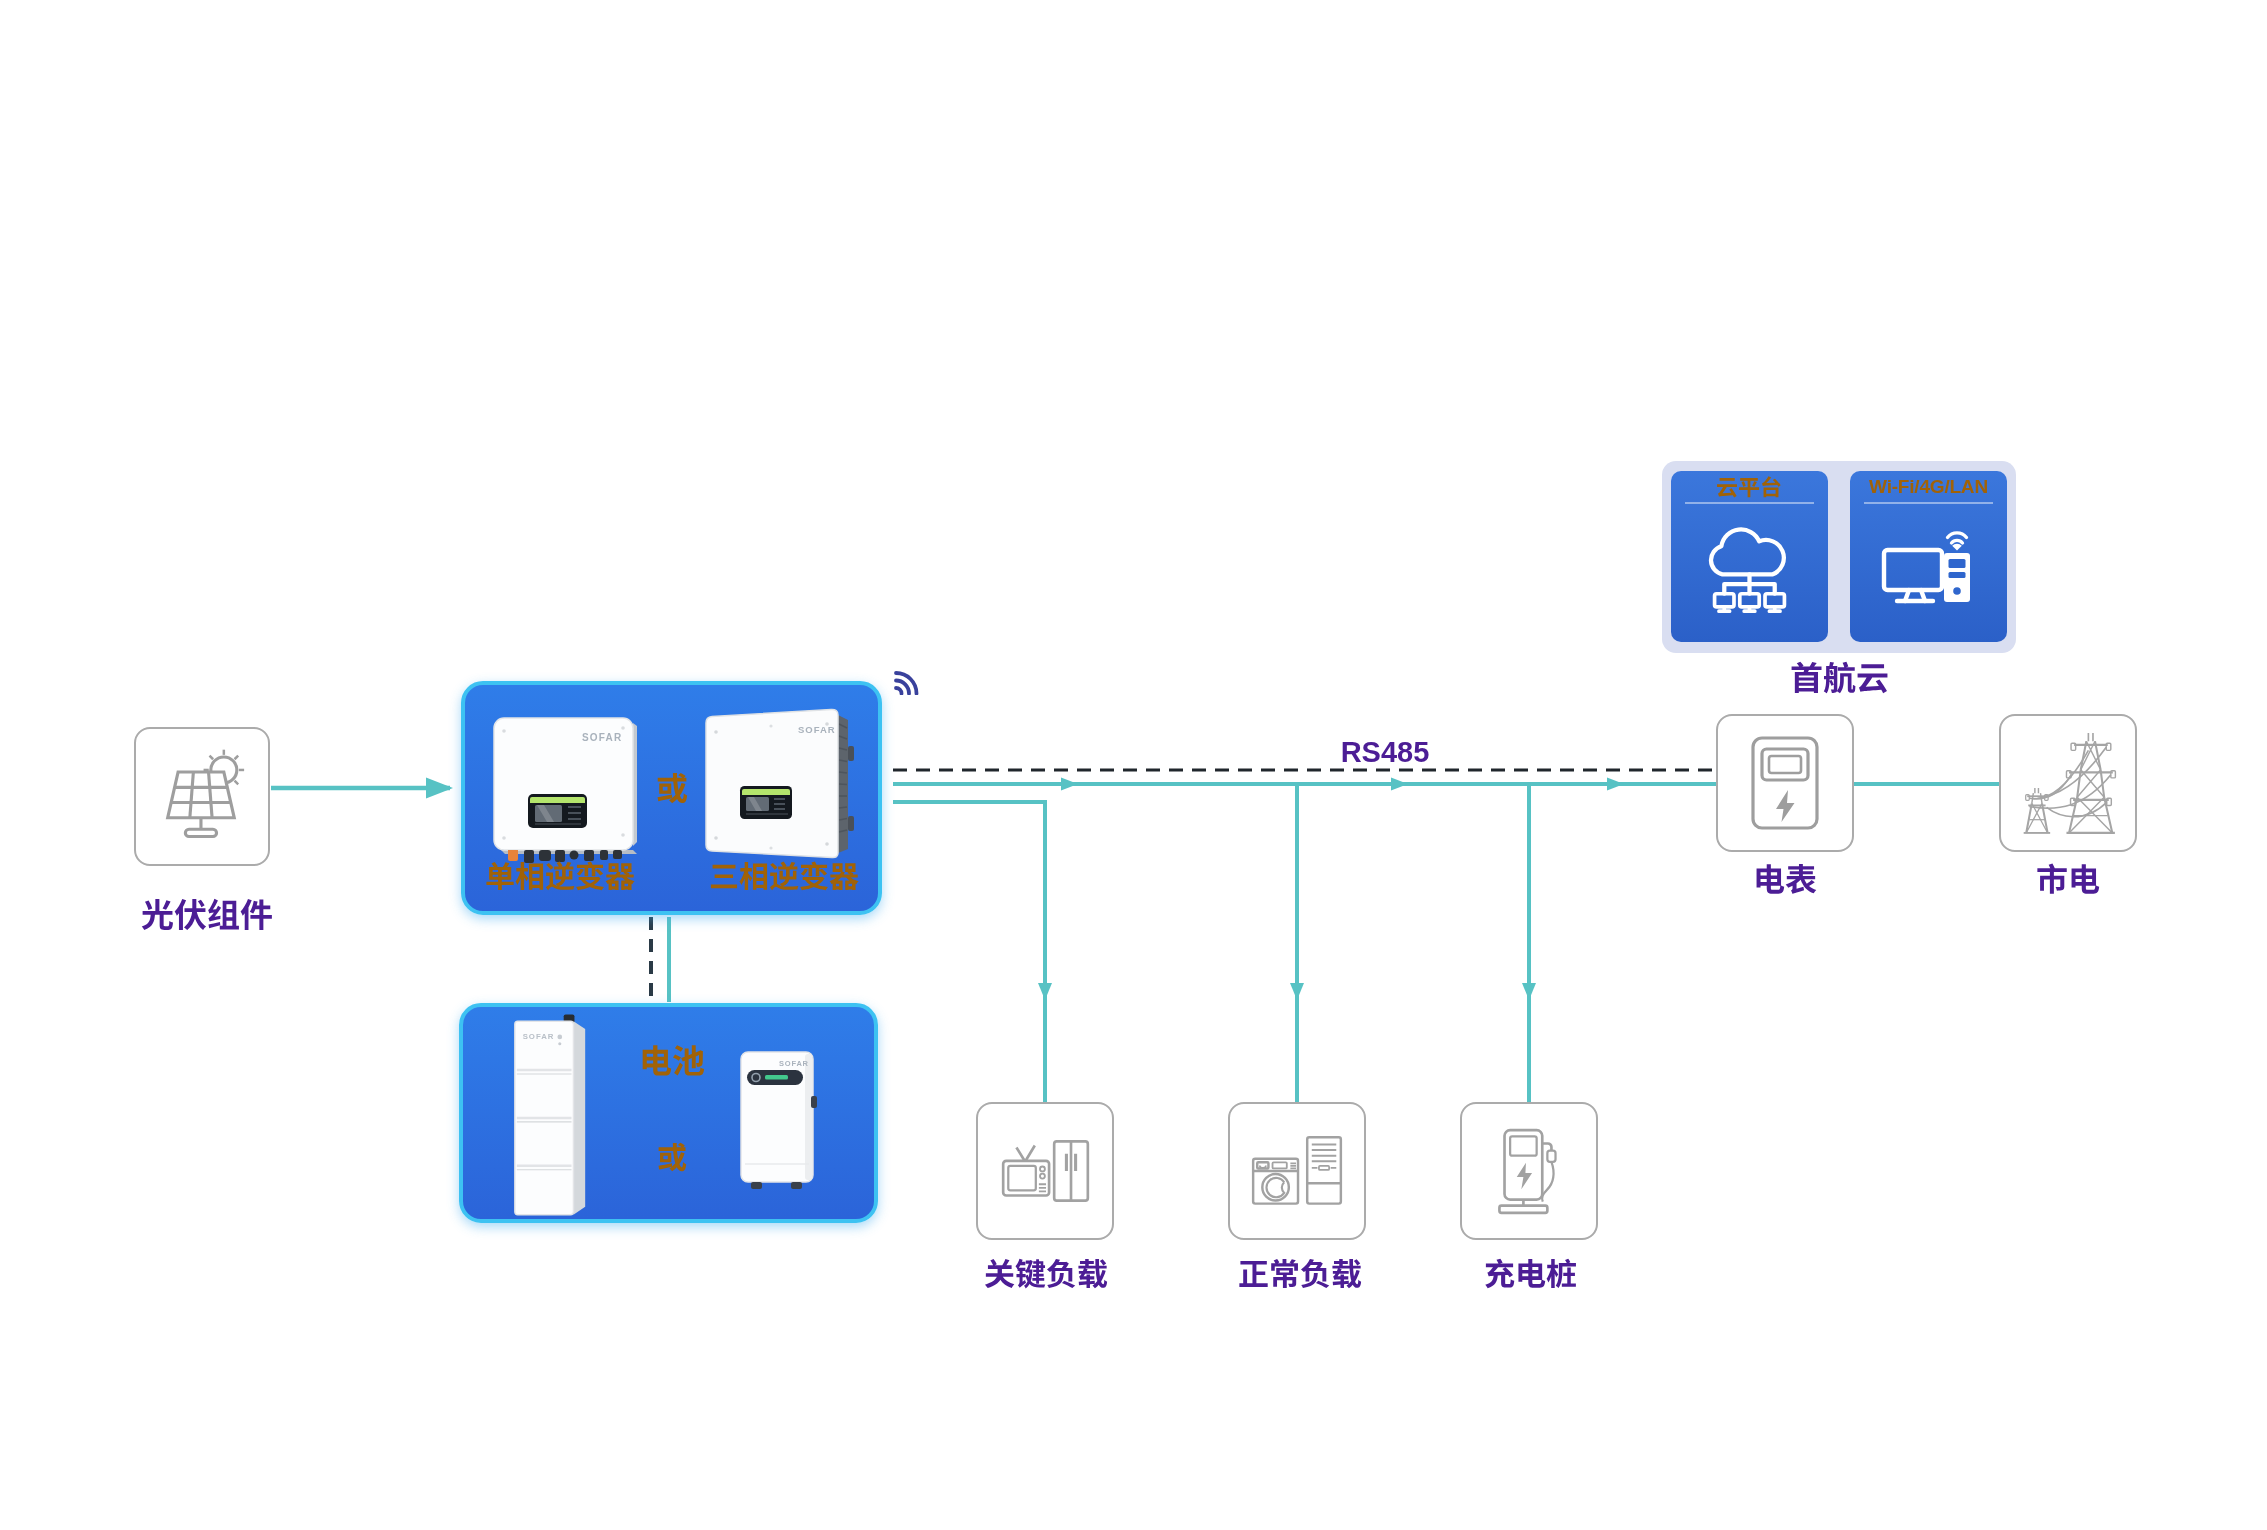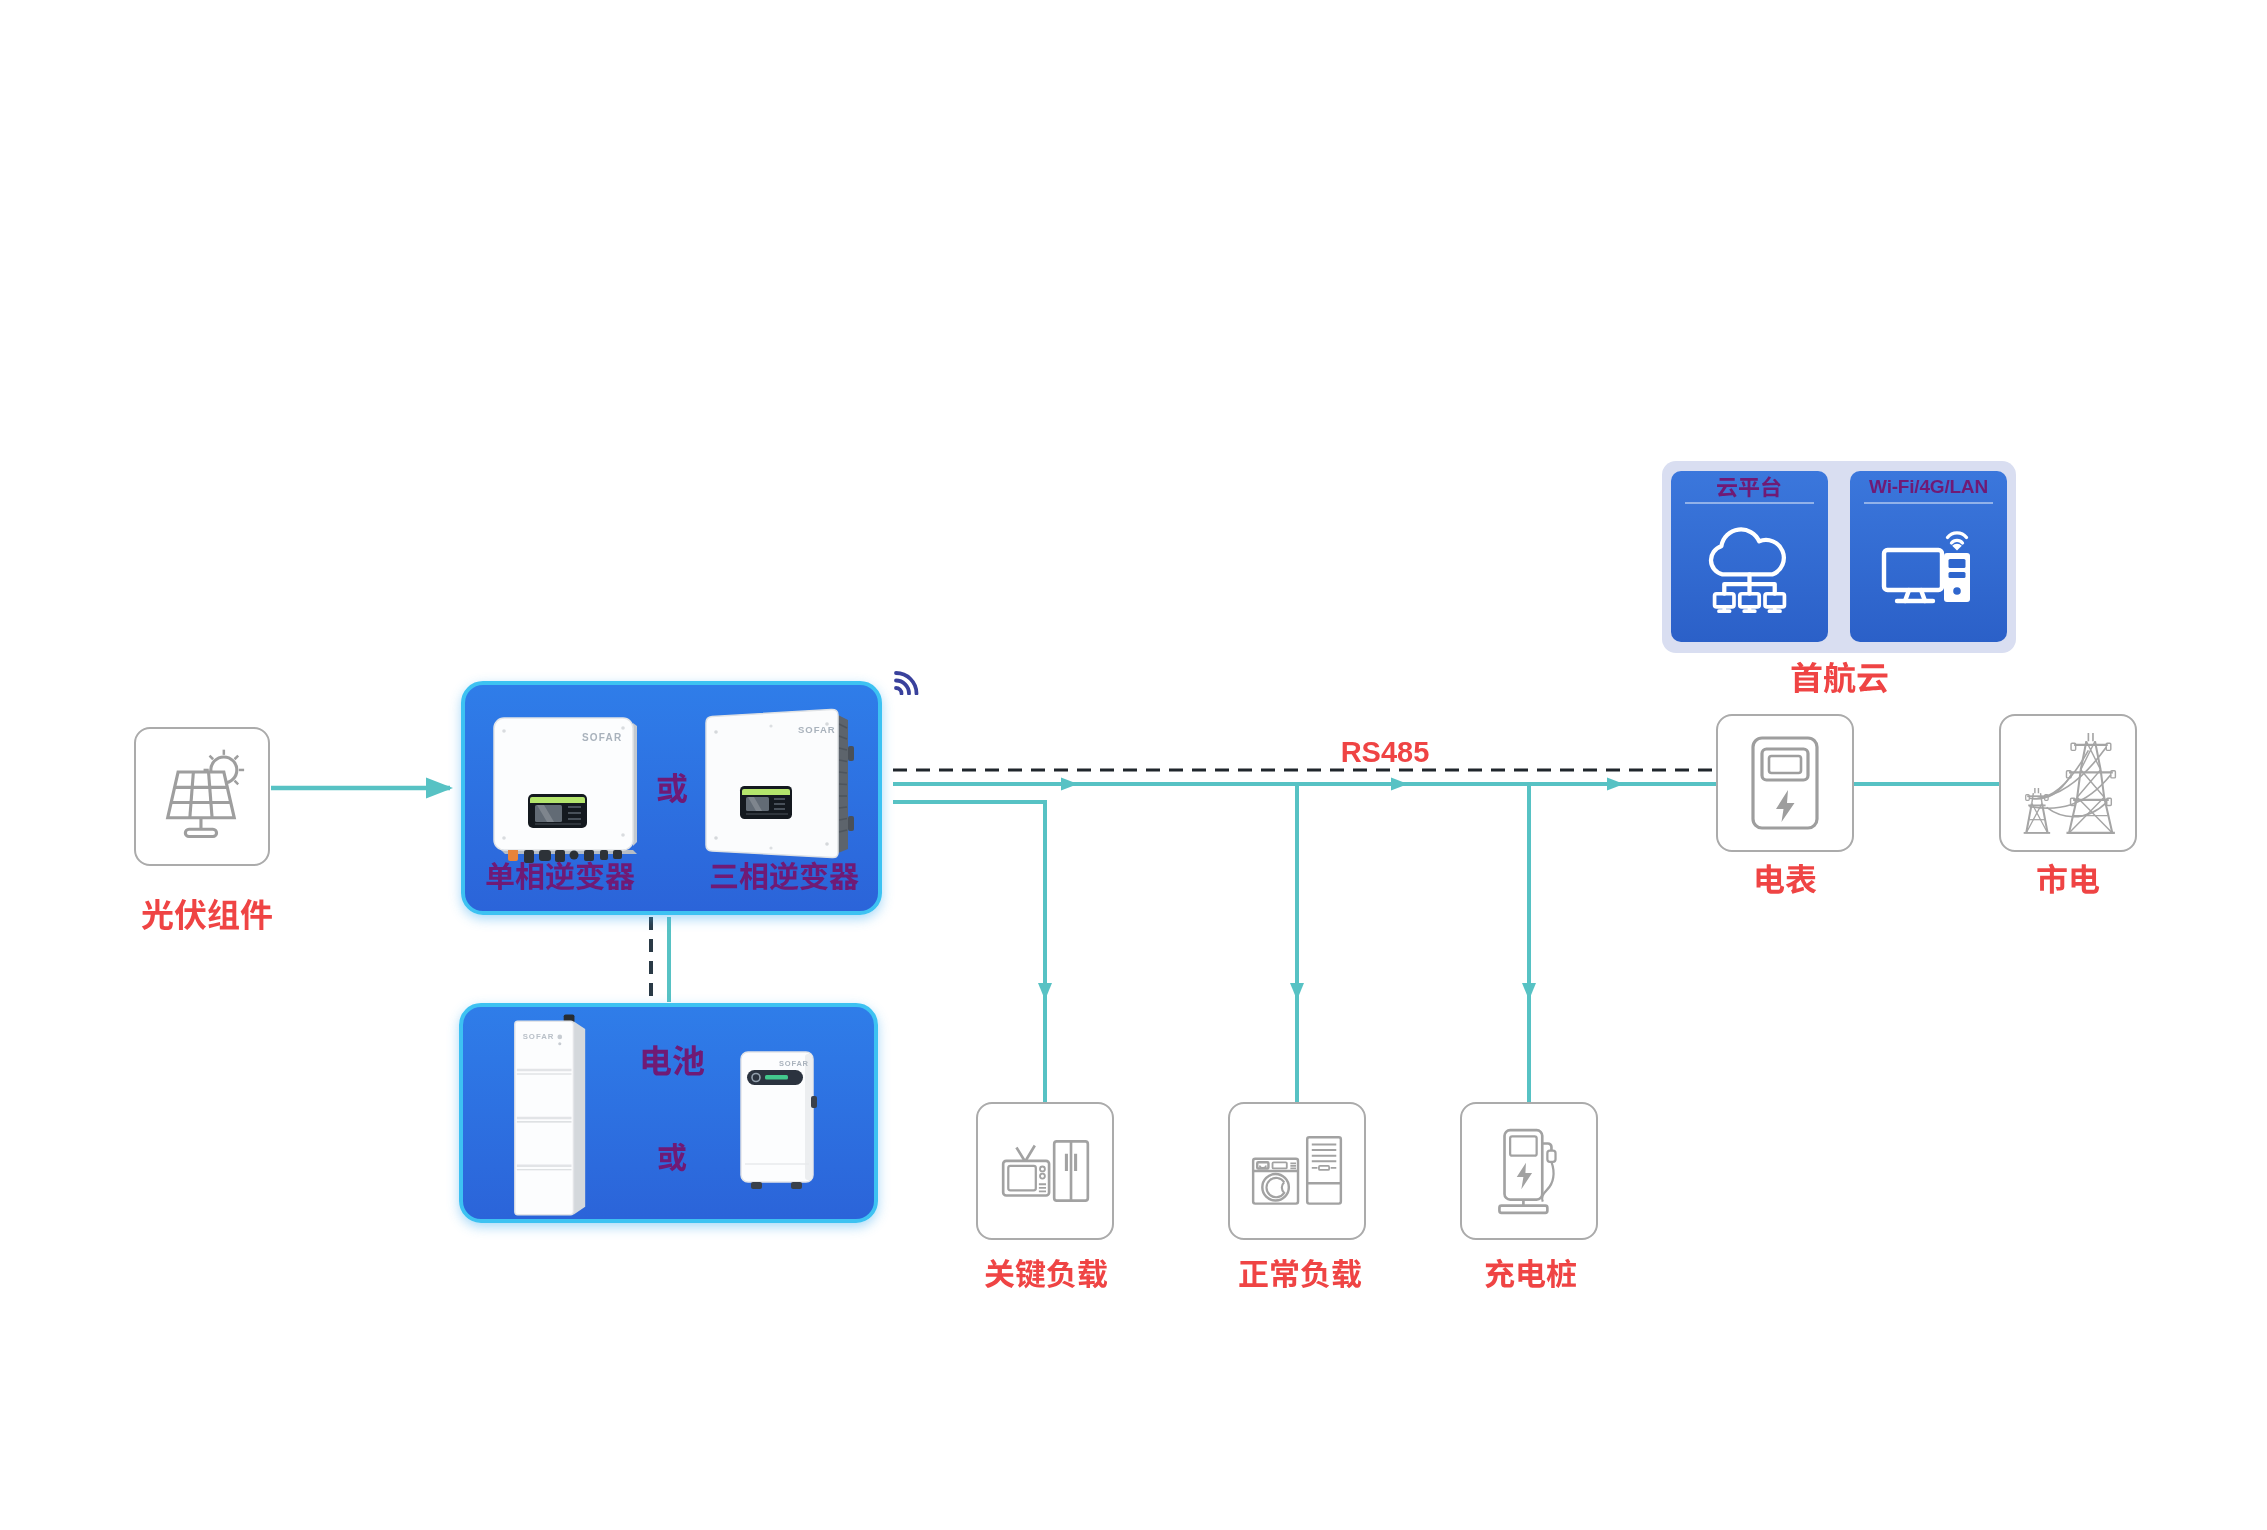--- a/index.html
+++ b/index.html
@@ -7,22 +7,22 @@
           font-family:"Liberation Sans","DejaVu Sans",sans-serif;}
   #canvas svg{display:block;}
   .abs{position:absolute;}
   .node{position:absolute;background:#ffffff;border:2.5px solid #ababab;border-radius:16px;
         box-sizing:border-box;display:flex;align-items:center;justify-content:center;}
   .bluebox{position:absolute;background:linear-gradient(180deg,#2f7de9 0%,#2b64d9 100%);
            border:4px solid #3dc2f2;border-radius:22px;box-sizing:border-box;
            box-shadow:0 4px 12px rgba(61,170,240,.45);}
   .label{position:absolute;display:flex;align-items:center;justify-content:center;
          font-weight:bold;white-space:nowrap;}
-  .label.dark{color:#ef4444;}
-  .label.white{color:#701a75;}
+  .label.dark{color:#4c1d95;}
+  .label.white{color:#a16207;}
   .ghost{position:absolute;opacity:0;pointer-events:none;left:0;top:0;}
   #cloud-container{position:absolute;background:#d9def1;border-radius:14px;}
   .tile{position:absolute;background:linear-gradient(180deg,#3b77dc 0%,#2b60c8 100%);border-radius:10px;}
   .tile-sep{position:absolute;height:2px;background:rgba(255,255,255,.45);}
 </style>
 </head>
 <body>
 
 <div id="canvas">
 <svg width="0" height="0" style="position:absolute" aria-hidden="true">

